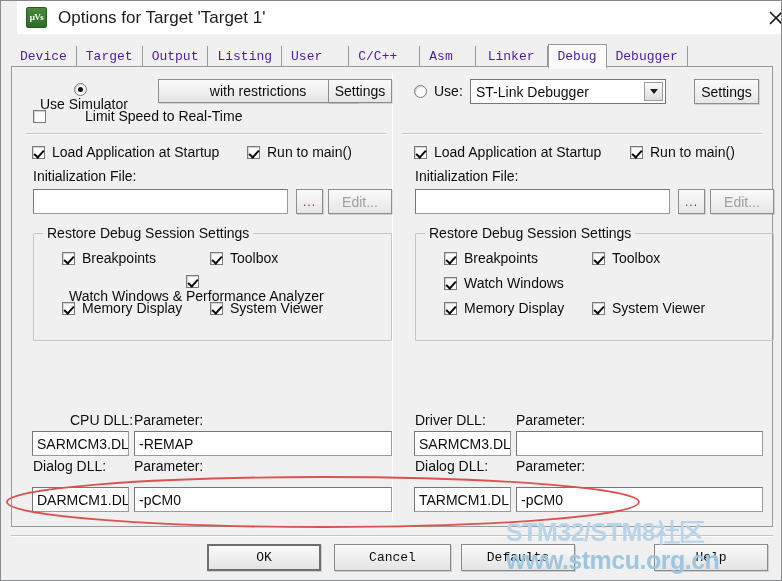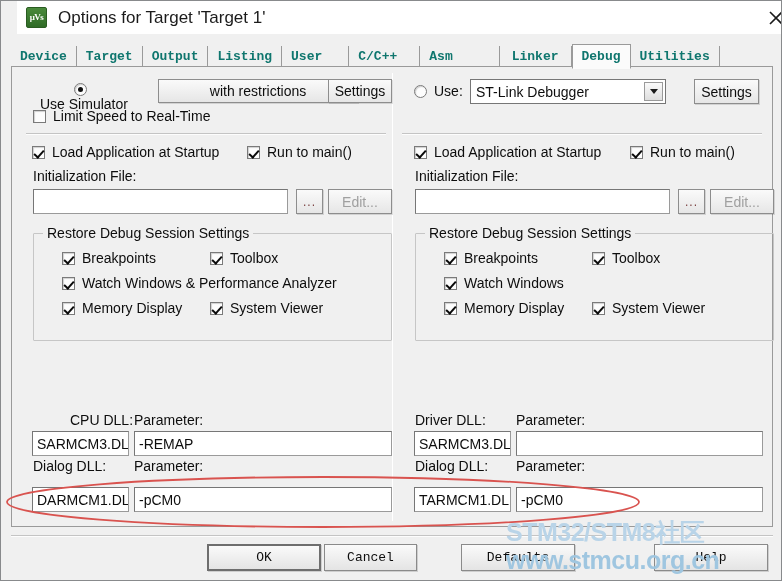--- a/index.html
+++ b/index.html
@@ -76,28 +76,27 @@
     width: 762px; height: 24px;
     display: flex;
     align-items: flex-end;
     font-family: "Liberation Mono", monospace;
   }
   .tab {
     height: 22px;
     padding: 0 9px;
     line-height: 22px;
     font-size: 13px;
-    color: #0f766e;
+    color: #4c1d95;
     background: #f0f0f0;
     border-right: 1px solid #9a9a9a;
     white-space: nowrap;
     position: relative;
     top: 1px;
     cursor: pointer;
-    font-weight: bold;
   }
   .tab.active {
     background: #fbfbfb;
     border: 1px solid #9a9a9a;
     border-bottom: 1px solid #fbfbfb;
     height: 25px;
     line-height: 23px;
     top: 2px;
     z-index: 3;
     border-right: 1px solid #9a9a9a;
@@ -355,41 +354,41 @@
   </div>
 
   <div id="tab-underline"></div>
   <div id="tabstrip">
     <div class="tab">Device</div>
     <div class="tab">Target</div>
     <div class="tab">Output</div>
     <div class="tab">Listing</div>
     <div class="tab" style="padding-right:26px">User</div>
     <div class="tab" style="padding-right:22px">C/C++</div>
-    <div class="tab" style="padding-right:46px">Asm</div>
+    <div class="tab" style="padding-right:22px">Asm</div>
     <div class="tab" style="padding:0 12px">Linker</div>
     <div class="tab active">Debug</div>
-    <div class="tab">Utilities</div>
+    <div class="tab">Debugger</div>
   </div>
 
   <div id="page">
 
     <div id="col-divider"></div>
 
     <div class="col" id="col-left">
 
       <div class="radio-row" style="left:21px; top:16px;flex-direction:column;">
         <span class="radio on"></span>
         <span class="ctl-label">Use Simulator</span>
       </div>
 
       <div class="btn" style="left:146px; top:12px; width:200px; height:24px;">with restrictions</div>
       <div class="btn" style="left:316px; top:12px; width:64px; height:24px;">Settings</div>
 
-      <div class="check-row" style="left:21px; top:41px;">
+      <div class="check-row" style="left:21px; top:41px;gap:32px;">
         <span class="checkbox"></span>
         <span class="ctl-label">Limit Speed to Real-Time</span>
       </div>
 
       <div class="hsep" style="left:14px; top:66px; width:360px;"></div>
 
       <div class="check-row" style="left:20px; top:77px;">
         <span class="checkbox on"></span>
         <span class="ctl-label">Load Application at Startup</span>
       </div>
@@ -409,21 +408,21 @@
         <span class="group-title">Restore Debug Session Settings</span>
 
         <div class="check-row" style="left:28px; top:16px;">
           <span class="checkbox on"></span>
           <span class="ctl-label">Breakpoints</span>
         </div>
         <div class="check-row" style="left:176px; top:16px;">
           <span class="checkbox on"></span>
           <span class="ctl-label">Toolbox</span>
         </div>
-        <div class="check-row" style="left:28px; top:41px;">
+        <div class="check-row" style="left:28px; top:41px;flex-direction:column;">
           <span class="checkbox on"></span>
           <span class="ctl-label">Watch Windows &amp; Performance Analyzer</span>
         </div>
         <div class="check-row" style="left:28px; top:66px;">
           <span class="checkbox on"></span>
           <span class="ctl-label">Memory Display</span>
         </div>
         <div class="check-row" style="left:176px; top:66px;">
           <span class="checkbox on"></span>
           <span class="ctl-label">System Viewer</span>
@@ -510,21 +509,21 @@
     </div>
   </div>
 
   <svg id="annotation" viewBox="0 0 782 70">
     <ellipse cx="322" cy="35" rx="316" ry="25" fill="none" stroke="#d9534f" stroke-width="1.8"></ellipse>
   </svg>
 
   <div id="footer-sep"></div>
 
   <div class="footer-btn" id="btn-ok" style="left:206px; width:114px;">OK</div>
-  <div class="footer-btn" id="btn-cancel" style="left:323px; width:93px;">Cancel</div>
+  <div class="footer-btn" id="btn-cancel" style="left:333px; width:117px;">Cancel</div>
   <div class="footer-btn" id="btn-defaults" style="left:460px; width:114px;">Defaults</div>
   <div class="footer-btn" id="btn-help" style="left:653px; width:114px;">Help</div>
 
   <div id="watermark">
     <div id="wm-line1">STM32/STM8社区</div>
     <div id="wm-line2">www.stmcu.org.cn</div>
   </div>
 
 </div>
 

